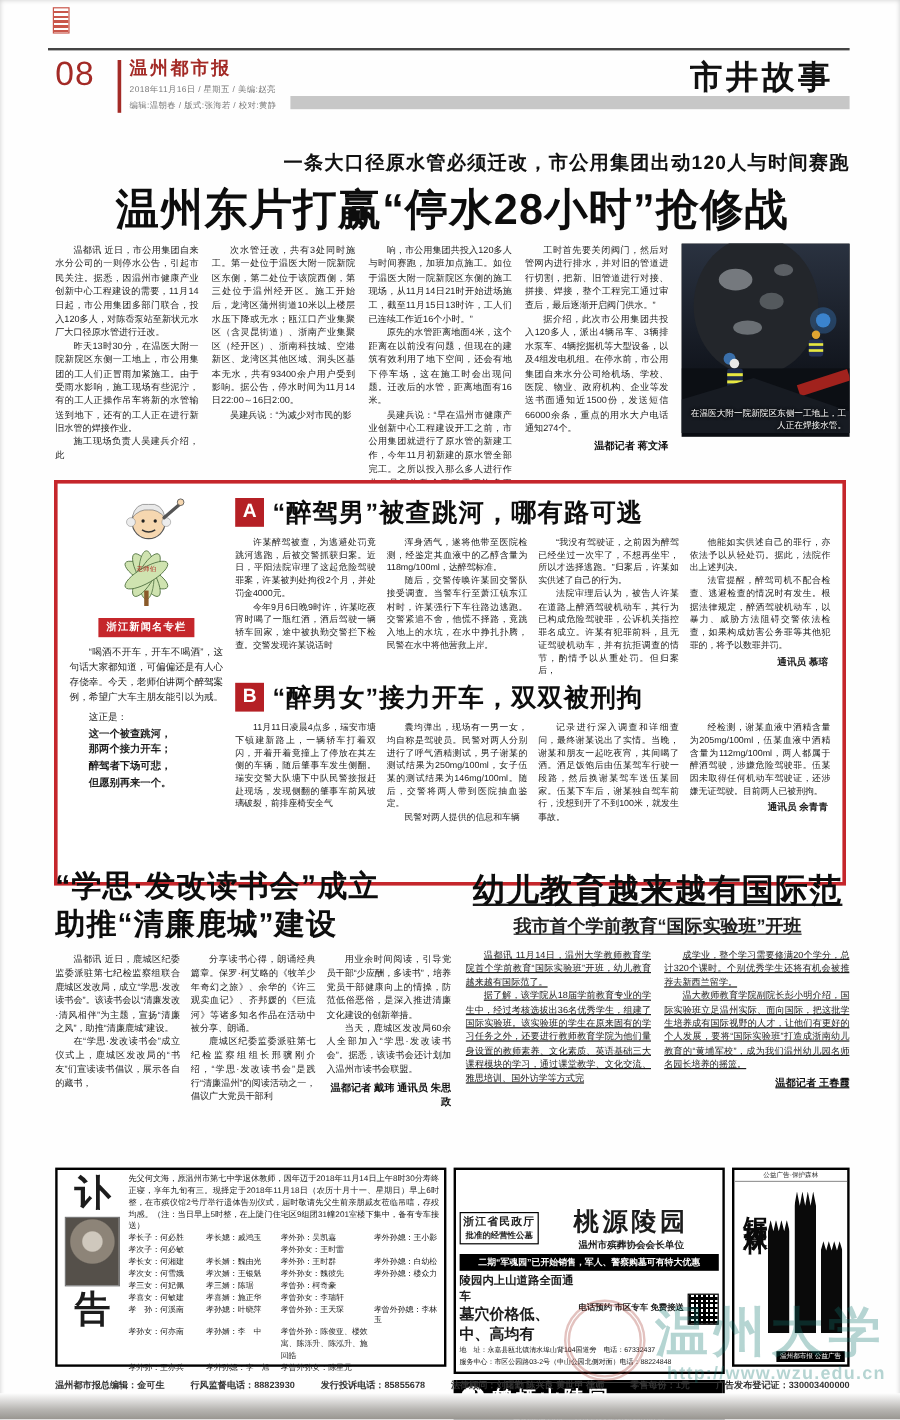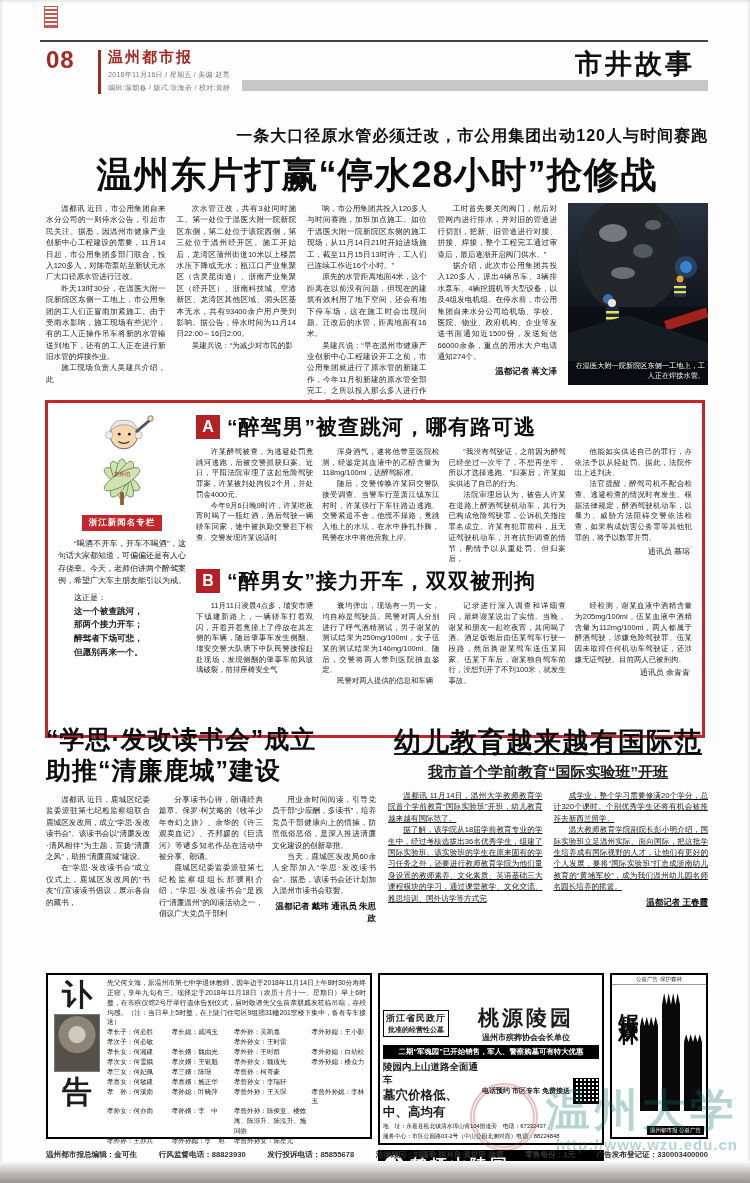--- a/index.html
+++ b/index.html
@@ -2,54 +2,54 @@
 <html><head>
 <meta charset="utf-8">
 <style>
   html,body{margin:0;padding:0;}
   body{width:750px;height:1183px;background:#f4f3f1;font-family:"Liberation Sans","DejaVu Sans",sans-serif;}
   .page{position:relative;width:750px;height:1183px;background:#fefefe;overflow:hidden;color:#1c1c1c;box-shadow:inset 0 0 4px #ccc;}
   
   .corner-mark{position:absolute;left:44px;top:6px;width:12px;height:20px;border:1px solid #c0392b;background:repeating-linear-gradient(0deg,#c0392b 0 2px,#fff 2px 4px);opacity:.85;}
   .top-rule{position:absolute;left:40px;top:40px;width:668px;height:2px;background:#444;}
   .hdr{position:absolute;left:46px;top:46px;width:662px;height:58px;}
-  .pagenum{position:absolute;left:0;top:0;font-size:24px;font-weight:bold;color:#a32a26;letter-spacing:1px;}
+  .pagenum{position:absolute;left:0;top:0;font-size:28px;font-weight:normal;color:#a32a26;letter-spacing:1px;}
   .mast-sep{position:absolute;left:52px;top:4px;width:3px;height:44px;background:#a32a26;}
   .mast{position:absolute;left:62px;top:2px;}
   .mast-name{font-size:15px;font-weight:bold;color:#a32a26;letter-spacing:2px;}
   .mast-meta{font-size:7px;color:#777;margin-top:3px;letter-spacing:.3px;}
   .gray-strip{position:absolute;left:196px;top:34px;width:466px;height:11px;background:#c7c7c7;}
   .section-title{position:absolute;right:13px;top:0;font-size:27px;font-weight:bold;color:#111;letter-spacing:3px;}
   
   .lead{position:absolute;left:46px;top:126px;width:662px;}
   .kicker{text-align:right;font-size:16px;font-weight:600;color:#111;letter-spacing:1px;}
   .headline{text-align:center;font-size:36px;font-weight:900;color:#0d0d0d;letter-spacing:1px;margin-top:4px;}
   .story{position:absolute;left:46px;top:203px;width:662px;height:192px;display:flex;gap:11px;}
   .col{flex:1;min-width:0;font-size:7.6px;line-height:1.5;text-align:justify;color:#222;}
   .col p{margin:0;text-indent:2em;}
   .byline{font-size:8.5px;font-weight:bold;text-align:right;margin-top:3px;color:#111;}
-  .photo{position:relative;width:140px;height:182px;flex:none;background:#0a0d12;}
+  .photo{position:relative;width:140px;height:161px;flex:none;background:#0a0d12;}
   .photo-caption{position:absolute;right:3px;bottom:4px;width:132px;font-size:7.2px;line-height:1.4;color:#fff;text-align:right;text-shadow:0 0 2px #000,0 0 3px #000;}
   
   .redbox{position:absolute;left:45px;top:400px;width:660px;height:338px;border:3px solid #c5262b;box-sizing:border-box;background:#fff;display:flex;padding:8px 10px;gap:10px;overflow:hidden;}
   .rail{width:128px;flex:none;}
   .mascot-wrap{text-align:center;}
   .col-badge{display:inline-block;background:#c5262b;color:#fff;font-size:8.5px;font-weight:bold;padding:2px 7px;letter-spacing:1px;margin-top:2px;text-align:right;}
   .rail-intro{margin-top:7px;font-size:8px;line-height:1.55;text-align:justify;}
   .rail-intro p{margin:0;text-indent:2em;}
   .verse-label{font-size:8px;margin-top:4px;text-indent:2em;}
   .verse{margin-top:2px;font-weight:bold;font-size:8.6px;line-height:1.6;}
   .verse p{margin:0 0 0 16px;}
   .box-main{flex:1;min-width:0;display:flex;flex-direction:column;}
   .sec-head{display:flex;align-items:center;gap:7px;margin:2px 0 6px 0;}
   .sec-tag{width:24px;height:24px;background:#b52025;color:#fff;font-size:16px;font-weight:900;display:flex;align-items:center;justify-content:center;flex:none;}
   .sec-title{font-size:21px;font-weight:900;color:#0d0d0d;letter-spacing:1px;white-space:nowrap;}
   .sec-cols{display:flex;gap:9px;}
   .sec-cols .col{font-size:7.4px;line-height:1.45;}
-  .sec-byline{font-size:8px;font-weight:normal;text-align:right;margin:2px 2px 4px 0;}
+  .sec-byline{font-size:8px;font-weight:bold;text-align:right;margin:2px 2px 4px 0;}
   
   .mid{position:absolute;left:46px;top:724px;width:662px;height:216px;display:flex;gap:12px;}
   .art-left{width:330px;flex:none;}
   .art-left h2{margin:0;font-size:25px;font-weight:900;line-height:1.22;letter-spacing:1px;color:#0d0d0d;}
   .art-left .cols3{display:flex;gap:9px;margin-top:9px;height:138px;overflow:hidden;}
   .art-right{flex:1;min-width:0;text-decoration:underline;}
   .art-right h2{margin:0;text-align:center;font-size:27px;font-weight:900;letter-spacing:1px;color:#0d0d0d;}
   .art-right h3{margin:3px 0 0 0;text-align:center;font-size:15px;font-weight:600;color:#222;}
   .art-right .cols2{display:flex;gap:11px;margin-top:8px;height:150px;overflow:hidden;}
   

